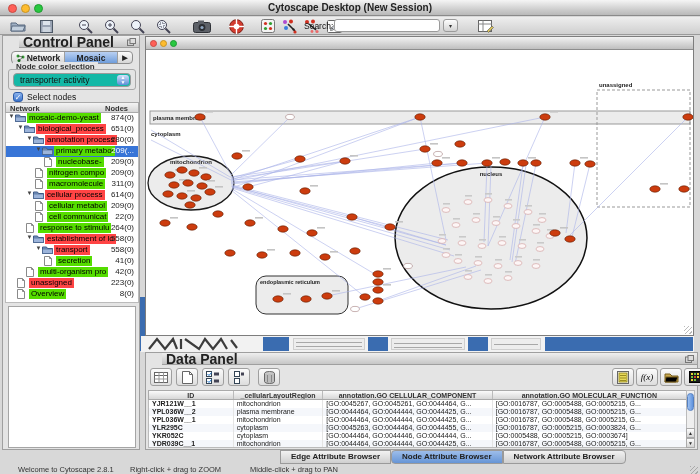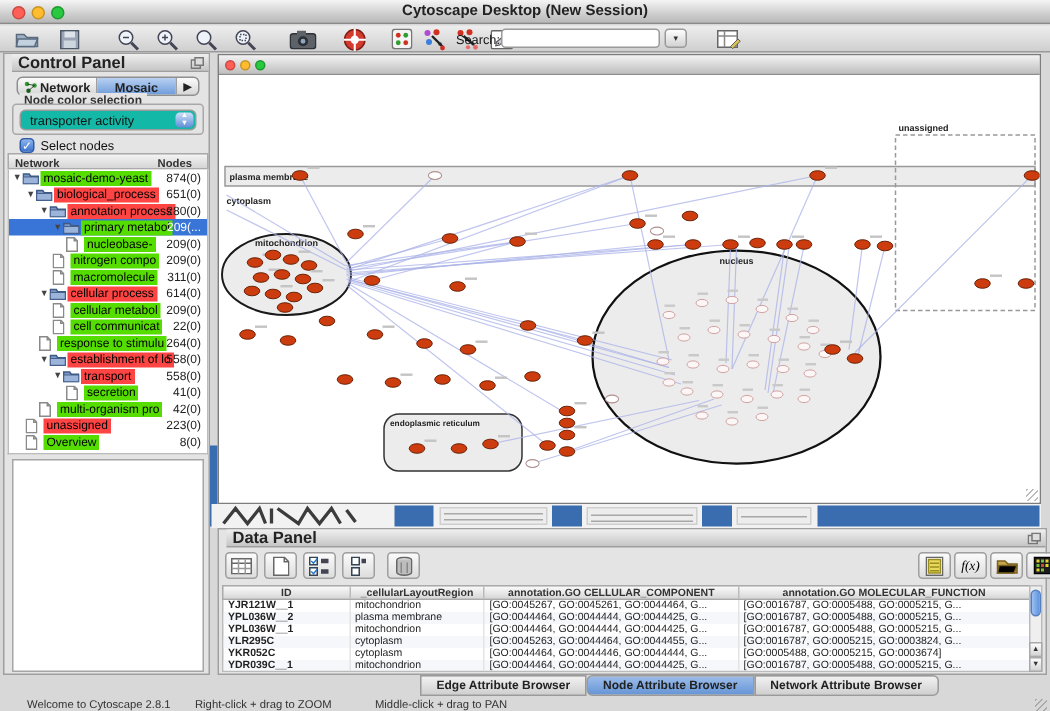--- a/index.html
+++ b/index.html
@@ -23,23 +23,23 @@
   #search-label { position:absolute; left:304px; top:4px; font-size:8.5px; color:#111; }
   #search-combo { position:absolute; left:334px; top:2px; width:106px; height:13px;
     background:#fff; border:1px solid #9a9a9a; border-radius:3px; font-size:8px; }
   #search-arrow { position:absolute; left:443px; top:2px; width:15px; height:13px;
     background:linear-gradient(#fdfdfd,#d2d2d2); border:1px solid #9a9a9a; border-radius:3px;
     font-size:6px; color:#333; text-align:center; line-height:12px; }
 
   
   #control-panel { left:2px; top:35px; width:138px; height:415px; background:#e4e4e4;
     border:1px solid #9f9f9f; }
-  .panel-head { position:absolute; left:5px; top:0; right:0; height:12px;
+  .panel-head { position:absolute; left:16px; top:0; right:0; height:12px;
     background:linear-gradient(#efefef,#c6c6c6); border-bottom:1px solid #9f9f9f;
-    font-size:11px; font-weight:bold; color:#222; padding-left:4px; line-height:12px; }
+    font-size:14px; font-weight:bold; color:#222; padding-left:4px; line-height:12px; }
   .float-ico { position:absolute; right:3px; top:2px; width:9px; height:8px; }
 
   #cp-tabs { position:absolute; left:8px; top:15px; width:122px; height:13px; display:flex;
     border:1px solid #8f8f8f; border-radius:4px; overflow:hidden; background:linear-gradient(#fbfbfb,#d6d6d6); }
   #cp-tabs .seg { flex:1; display:flex; align-items:center; justify-content:center; gap:2px;
     font-size:8.5px; font-weight:bold; color:#222; border-right:1px solid #9f9f9f; }
   #cp-tabs .seg.sel { background:linear-gradient(#b9d0f2,#6f9ddb); }
   #cp-tabs .seg.arrow { flex:0 0 14px; font-size:7px; border-right:none; }
 
   #groupbox { position:absolute; left:5px; top:33px; width:128px; height:21px;
@@ -57,21 +57,21 @@
     border:1px solid #2e5ca8; border-radius:3px; color:#fff; font-size:8px; line-height:9px; text-align:center; }
   #checkbox-label { font-size:8.5px; color:#111; }
 
   #tree-head { position:absolute; left:2px; top:66px; width:134px; height:11px;
     background:linear-gradient(#f4f4f4,#d5d5d5); border:1px solid #aaa; font-size:7.5px;
     font-weight:bold; color:#333; }
   #tree-head .c1 { position:absolute; left:4px; top:1px; }
   #tree-head .c2 { position:absolute; right:10px; top:1px; }
   #tree { position:absolute; left:2px; top:77px; width:134px; height:190px; background:#fff;
     border:1px solid #bbb; border-top:none; overflow:hidden; }
-  .trow { position:absolute; left:0; width:100%; height:11px; display:flex; align-items:center; font-size:8px; }
+  .trow { position:absolute; left:0; width:100%; height:11px; display:flex; align-items:flex-start; font-size:8px; }
   .trow.sel { background:#3875d7; }
   .exp { width:7px; font-size:6px; color:#444; text-align:center; flex:0 0 7px; }
   .fico { flex:0 0 12px; height:9px; }
   .tlabel { padding:0 2px; color:#000; white-space:nowrap; overflow:hidden; max-width:92px; height:10px; line-height:10px; }
   .tlabel.gbg { background:#55dd00; }
   .tlabel.rbg { background:#ff4444; }
   .tcount { position:absolute; right:4px; font-size:8px; color:#222; background:transparent; }
   .sel .tcount { color:#fff; }
   #birdseye { position:absolute; left:5px; top:270px; width:128px; height:142px;
     background:#fff; border:1px solid #a5a5a5; }

